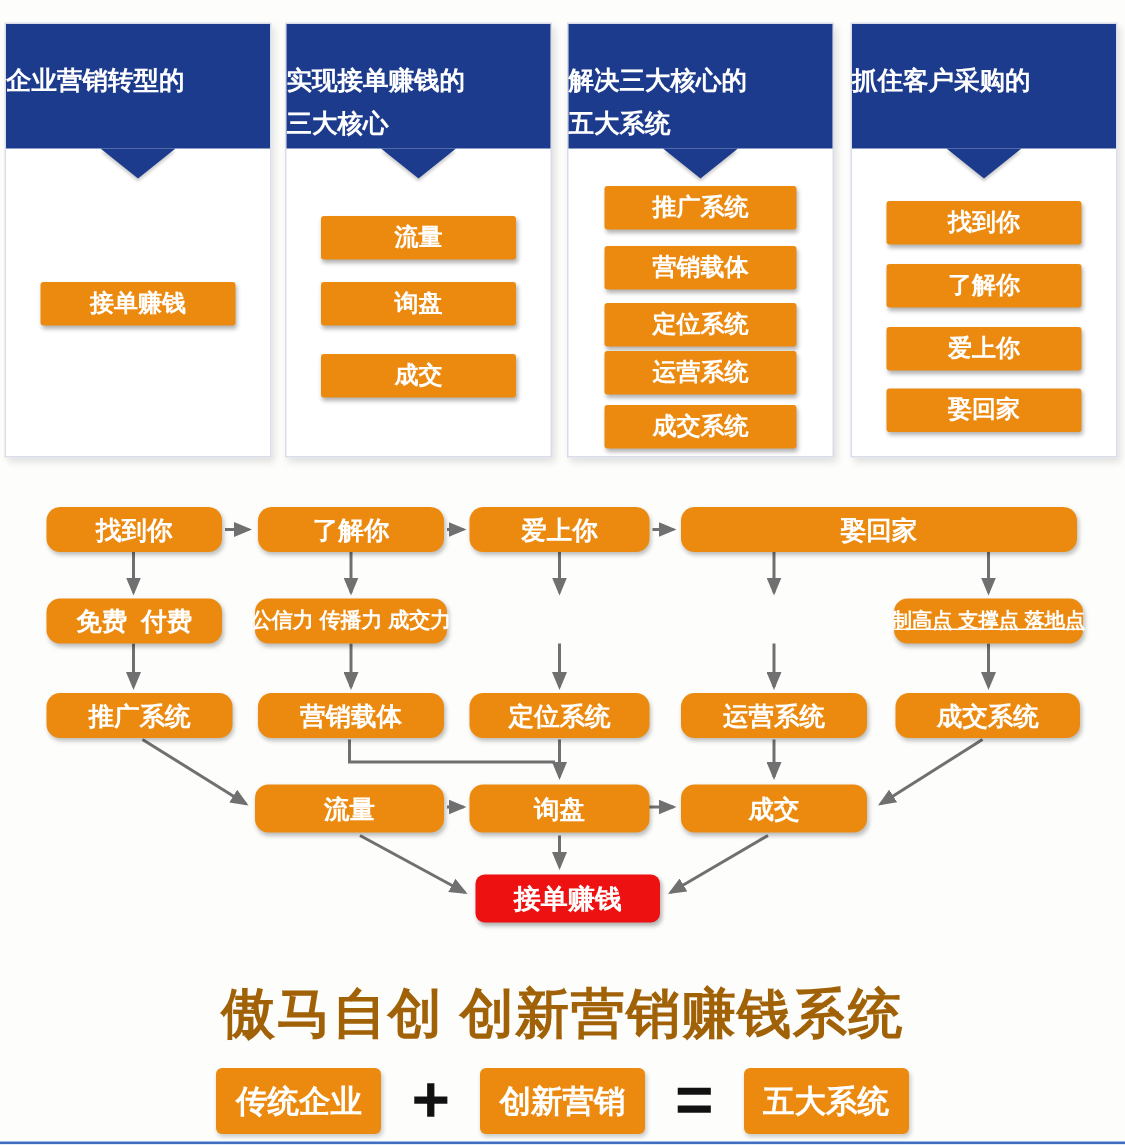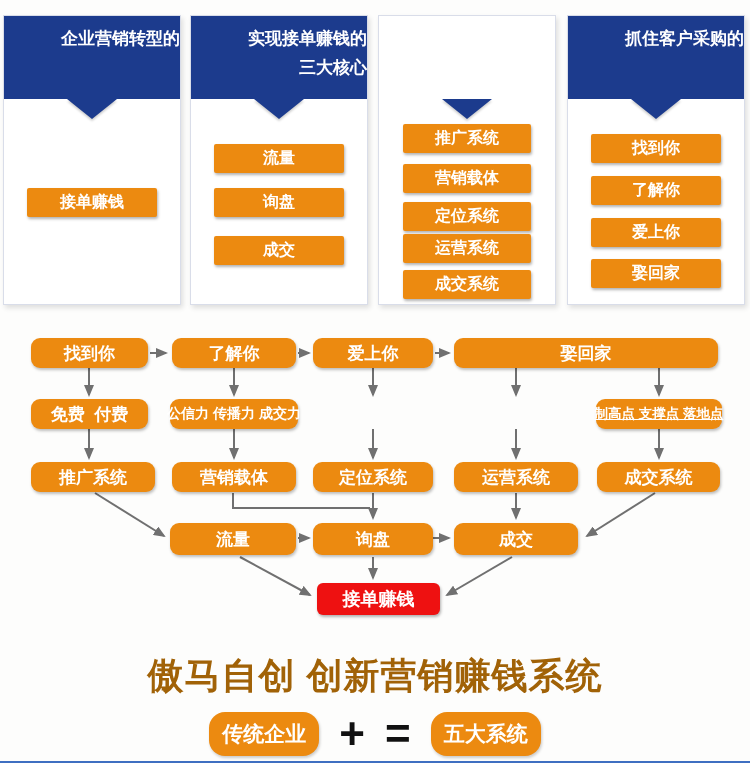--- a/index.html
+++ b/index.html
@@ -18,24 +18,24 @@
     position:absolute;top:15px;width:178px;height:290px;
     background:#ffffff;
     border:1px solid #d9dde9;
     box-shadow:2px 3px 5px rgba(0,0,0,.12);
     box-sizing:border-box;
   }
   .panel-header{
     position:absolute;top:0;left:0;right:0;height:83px;
     background:#1c3b8d;
     color:#ffffff;
-    text-align:right;
+    text-align:left;
     font-weight:bold;
     font-size:17px;
-    padding-top:8px;
+    padding-top:23px;
     box-sizing:border-box;
     line-height:29px;
   }
   .notch{
     position:absolute;left:50%;top:83px;transform:translateX(-50%);
     width:0;height:0;
     border-left:25px solid transparent;
     border-right:25px solid transparent;
     border-top:20px solid #1c3b8d;
     filter:drop-shadow(0 2px 1px rgba(0,0,0,.2));
@@ -86,21 +86,21 @@
     letter-spacing:1px;
     line-height:48px;
   }
   .formula{
     position:absolute;left:0;top:711px;width:750px;height:46px;
     display:flex;align-items:center;justify-content:center;
     gap:20px;
   }
   .pill{
     height:44px;min-width:110px;padding:0 10px;
-    background:#ec8a10;border-radius:16px;
+    background:#ec8a10;border-radius:4px;
     color:#ffffff;font-weight:bold;font-size:21px;
     display:flex;align-items:center;justify-content:center;
     box-shadow:1px 2px 3px rgba(0,0,0,.2);
     box-sizing:border-box;
   }
   .op{
     font-size:44px;font-weight:800;color:#111111;
     line-height:44px;
   }
   .bottom-strip{
@@ -126,20 +126,24 @@
       <div>实现接单赚钱的</div>
       <div>三大核心</div>
     </div>
     <div class="notch"></div>
     <div class="chip" style="top:128px">流量</div>
     <div class="chip" style="top:172px">询盘</div>
     <div class="chip" style="top:220px">成交</div>
   </div>
 
   <div class="panel" style="left:378px">
+    <div class="panel-header">
+      <div>解决三大核心的</div>
+      <div>五大系统</div>
+    </div>
     <div class="notch"></div>
     <div class="chip w128" style="top:108px">推广系统</div>
     <div class="chip w128" style="top:148px">营销载体</div>
     <div class="chip w128" style="top:186px">定位系统</div>
     <div class="chip w128" style="top:218px">运营系统</div>
     <div class="chip w128" style="top:254px">成交系统</div>
   </div>
 
   <div class="panel" style="left:567px">
     <div class="panel-header">
@@ -212,19 +216,20 @@
     <div class="fnode h32" style="left:454px;top:193px;width:124px">成交</div>
 
     <div class="fresult" style="left:317px;top:253px;width:123px">接单赚钱</div>
   </div>
 
   <div class="footer-title">傲马自创 创新营销赚钱系统</div>
 
   <div class="formula">
     <div class="pill">传统企业</div>
     <div class="op">+</div>
+    <div class="pill">创新营销</div>
     <div class="op">=</div>
     <div class="pill">五大系统</div>
   </div>
 
   <div class="bottom-strip"></div>
 
 </div>
 
 </body></html>

